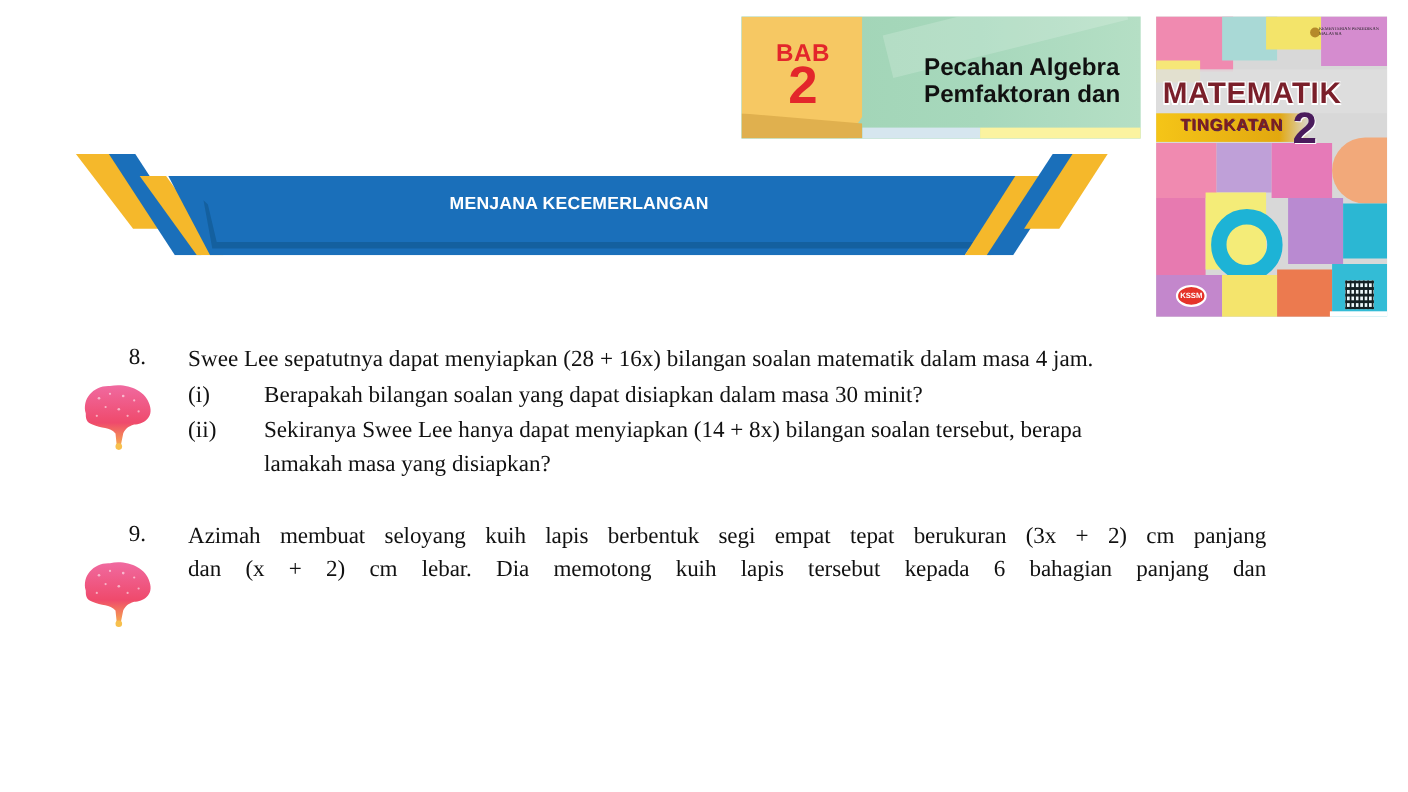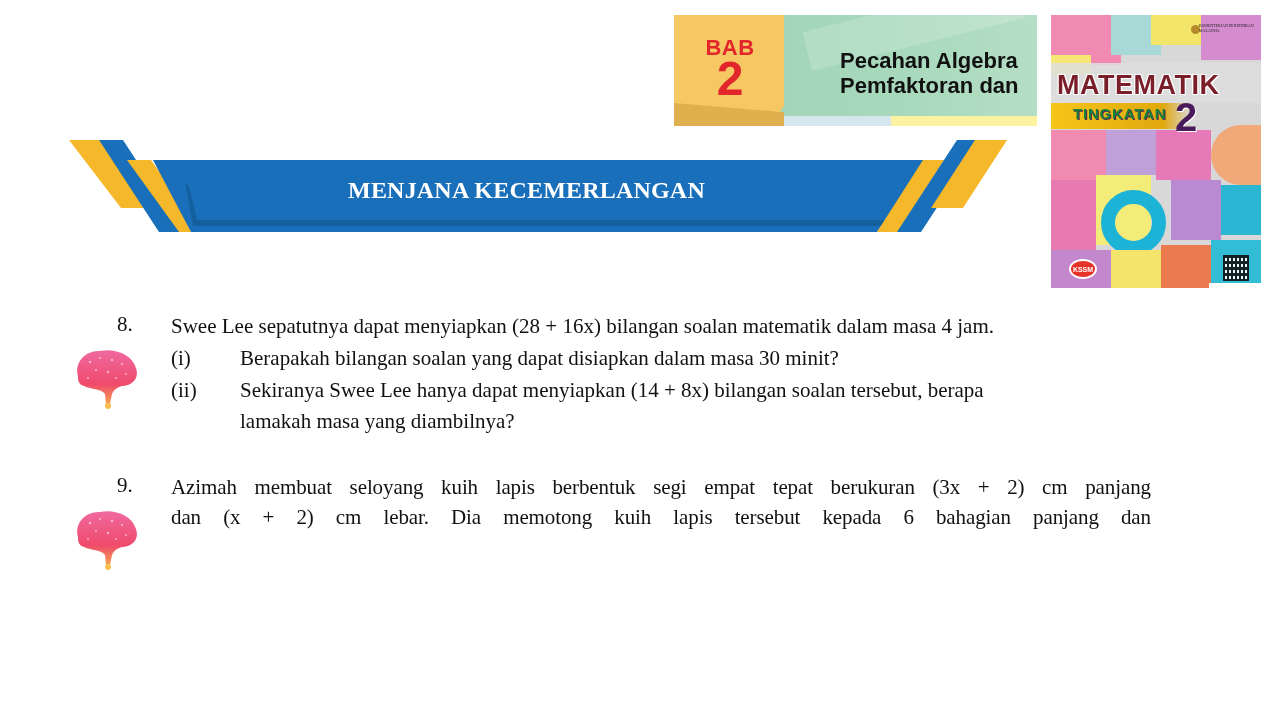--- a/index.html
+++ b/index.html
@@ -57,21 +57,21 @@
       position: absolute; left: 6px; top: 55px; width: 200px;
       font-family: "Liberation Sans", sans-serif; font-weight: bold; font-size: 27px; color: #7a1f2a;
       letter-spacing: 0.5px; text-shadow: 1px 1px 0 #fff, -1px -1px 0 #fff, 1px -1px 0 #fff, -1px 1px 0 #fff;
     }
     .cover-band {
       position: absolute; left: 0; top: 88px; width: 140px; height: 26px;
       background: linear-gradient(90deg, #f5c518, #e2a80f 80%, rgba(226,168,15,0));
     }
     .cover-sub {
       position: absolute; left: 22px; top: 90px;
-      font-family: "Liberation Sans", sans-serif; font-weight: bold; font-size: 15px; color: #15803d;
+      font-family: "Liberation Sans", sans-serif; font-weight: bold; font-size: 15px; color: #7f1d1d;
       letter-spacing: 0.8px; text-shadow: 1px 1px 0 #5a2a50;
     }
     .cover-num {
       position: absolute; left: 124px; top: 80px;
       font-family: "Liberation Sans", sans-serif; font-weight: bold; font-size: 40px; color: #4a1b5c;
       text-shadow: 1px 1px 0 #fff;
     }
     .ministry {
       position: absolute; left: 148px; top: 8px; width: 60px; height: 16px;
       font-family: "Liberation Serif", serif; font-size: 4px; line-height: 5px; color: #222; text-transform: uppercase;
@@ -95,21 +95,21 @@
     }
     .cover-strip {
       position: absolute; left: 158px; top: 268px; width: 52px; height: 6px; background: #fff;
     }
 
     
     .banner { position: absolute; left: 65px; top: 136px; width: 945px; height: 96px; }
     .banner svg { position: absolute; left: 0; top: 0; }
     .banner-label {
       position: absolute; left: 0; top: 41px; width: 945px; text-align: center; padding-right: 22px;
-      font-family: Liberation Serif, serif; font-weight: bold; font-size: 24px; color: #ffffff;
+      font-family: Liberation Sans, sans-serif; font-weight: bold; font-size: 16px; color: #ffffff;
       letter-spacing: 0.2px;
     }
 
     
     .question { position: absolute; left: 0; width: 1280px; }
     .brain { position: absolute; left: 70px; width: 72px; height: 72px; }
     .q-num {
       position: absolute; left: 117px; font-size: 21px; font-weight: 500;
     }
     .q-text {
@@ -218,21 +218,21 @@
   <div class="q-text" style="top:-1px;">Swee Lee sepatutnya dapat menyiapkan (28 + 16x) bilangan soalan matematik dalam masa 4 jam.</div>
   <div class="sub" style="top:31px;">
     <span class="roman">(i)</span>
     <span class="stext">Berapakah bilangan soalan yang dapat disiapkan dalam masa 30 minit?</span>
   </div>
   <div class="sub" style="top:63px;">
     <span class="roman">(ii)</span>
     <span class="stext" style="white-space:nowrap;">Sekiranya Swee Lee hanya dapat menyiapkan (14 + 8x) bilangan soalan tersebut, berapa</span>
   </div>
   <div class="sub" style="top:94px;">
-    <span class="stext">lamakah masa yang diambilnya?</span>
+    <span class="stext">lamakah masa yang disiapkan?</span>
   </div>
 </div>
 
 <div class="question q9" style="top:473px;">
   <svg class="brain" style="top:30px;" viewBox="0 0 72 72">
     <defs>
       <linearGradient id="bg2" x1="0" y1="0" x2="0" y2="1">
         <stop offset="0" stop-color="#f06aa0"></stop>
         <stop offset="0.6" stop-color="#ef4a6c"></stop>
         <stop offset="1" stop-color="#f7b24a"></stop>

